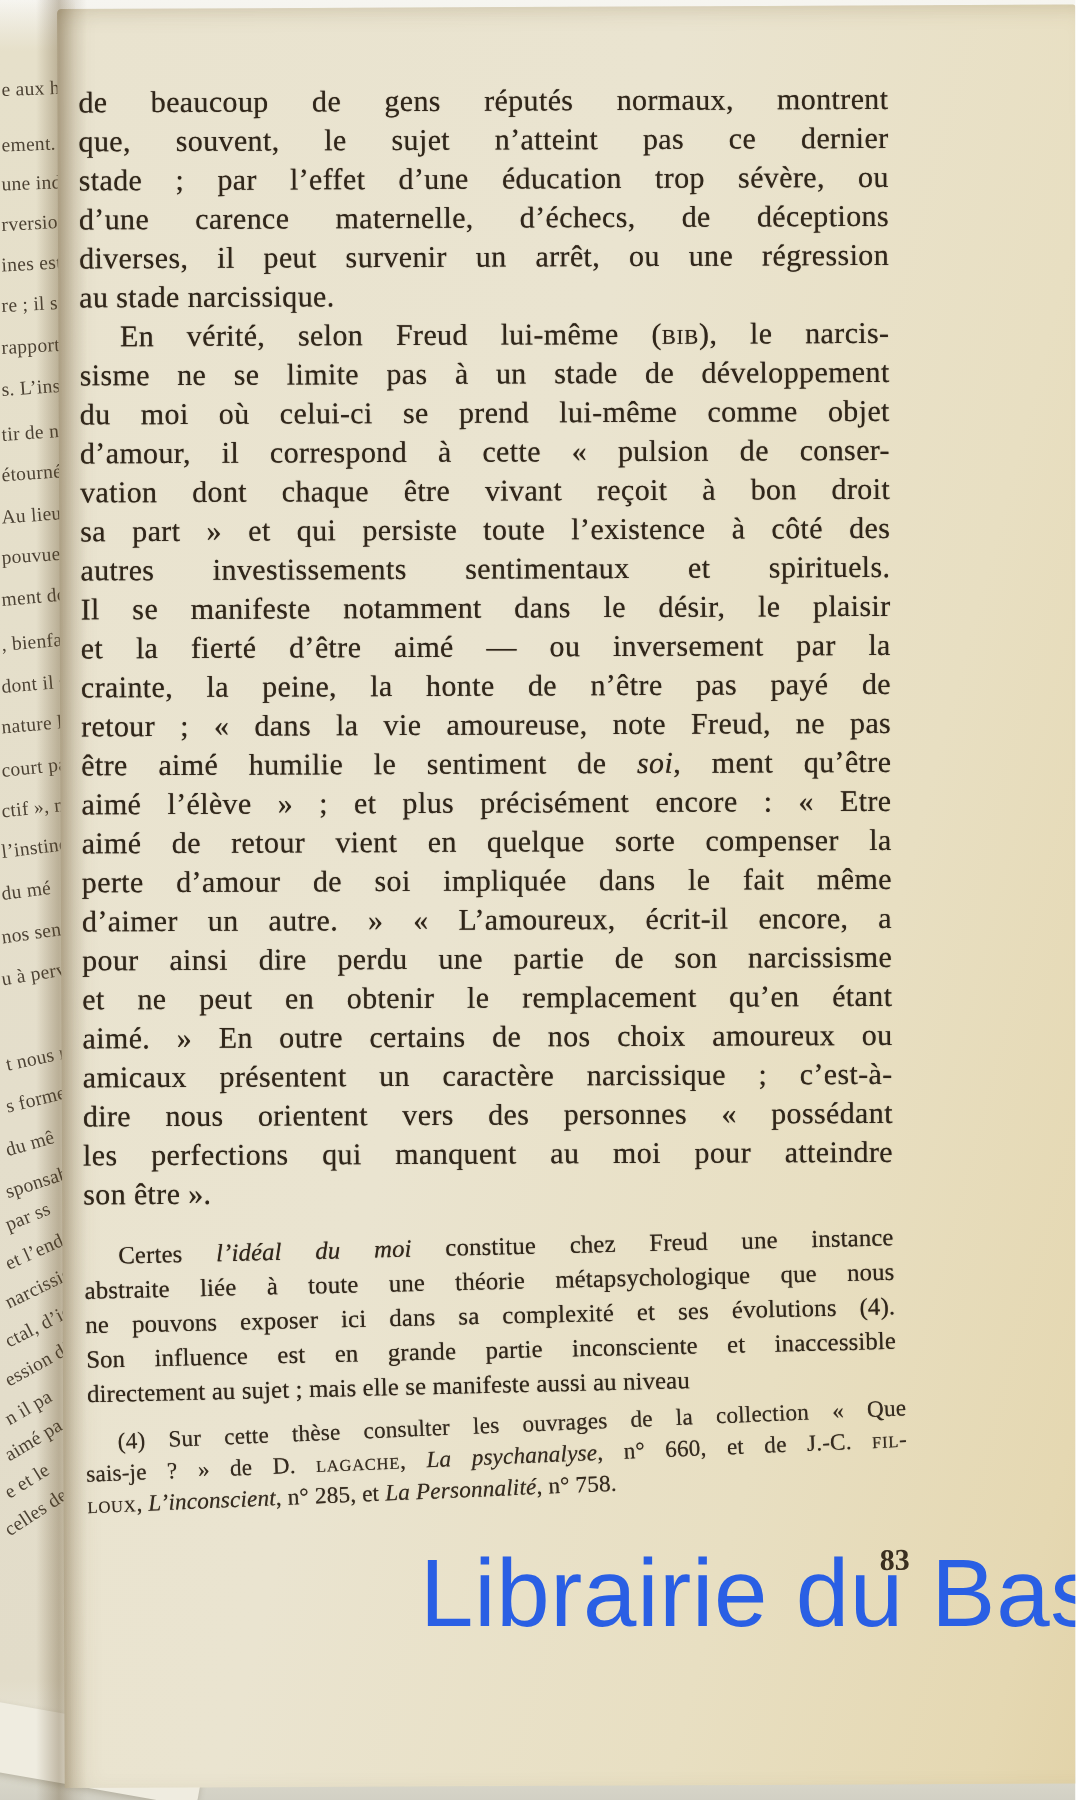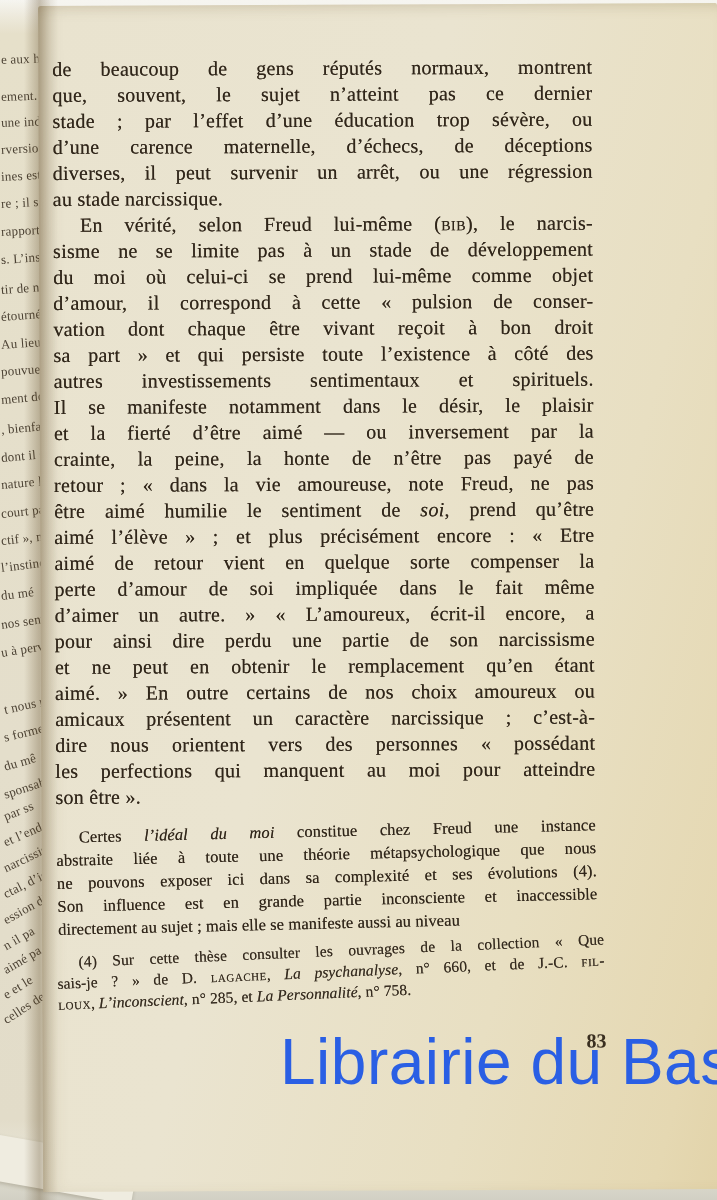--- a/index.html
+++ b/index.html
@@ -108,21 +108,21 @@
           <div class="line"><span>sisme ne se limite pas à un stade de développement</span></div>
           <div class="line"><span>du moi où celui-ci se prend lui-même comme objet</span></div>
           <div class="line"><span>d’amour, il correspond à cette « pulsion de conser-</span></div>
           <div class="line"><span>vation dont chaque être vivant reçoit à bon droit</span></div>
           <div class="line"><span>sa part » et qui persiste toute l’existence à côté des</span></div>
           <div class="line"><span>autres investissements sentimentaux et spirituels.</span></div>
           <div class="line"><span>Il se manifeste notamment dans le désir, le plaisir</span></div>
           <div class="line"><span>et la fierté d’être aimé — ou inversement par la</span></div>
           <div class="line"><span>crainte, la peine, la honte de n’être pas payé de</span></div>
           <div class="line"><span>retour ; « dans la vie amoureuse, note Freud, ne pas</span></div>
-          <div class="line"><span>être aimé humilie le sentiment de </span><span class="it">soi</span><span>, prend qu’être</span></div>
+          <div class="line"><span>être aimé humilie le sentiment de </span><span class="it">soi</span><span>, ment qu’être</span></div>
           <div class="line"><span>aimé l’élève » ; et plus précisément encore : « Etre</span></div>
           <div class="line"><span>aimé de retour vient en quelque sorte compenser la</span></div>
           <div class="line"><span>perte d’amour de soi impliquée dans le fait même</span></div>
           <div class="line"><span>d’aimer un autre. » « L’amoureux, écrit-il encore, a</span></div>
           <div class="line"><span>pour ainsi dire perdu une partie de son narcissisme</span></div>
           <div class="line"><span>et ne peut en obtenir le remplacement qu’en étant</span></div>
           <div class="line"><span>aimé. » En outre certains de nos choix amoureux ou</span></div>
           <div class="line"><span>amicaux présentent un caractère narcissique ; c’est-à-</span></div>
           <div class="line"><span>dire nous orientent vers des personnes « possédant</span></div>
           <div class="line"><span>les perfections qui manquent au moi pour atteindre</span></div>

